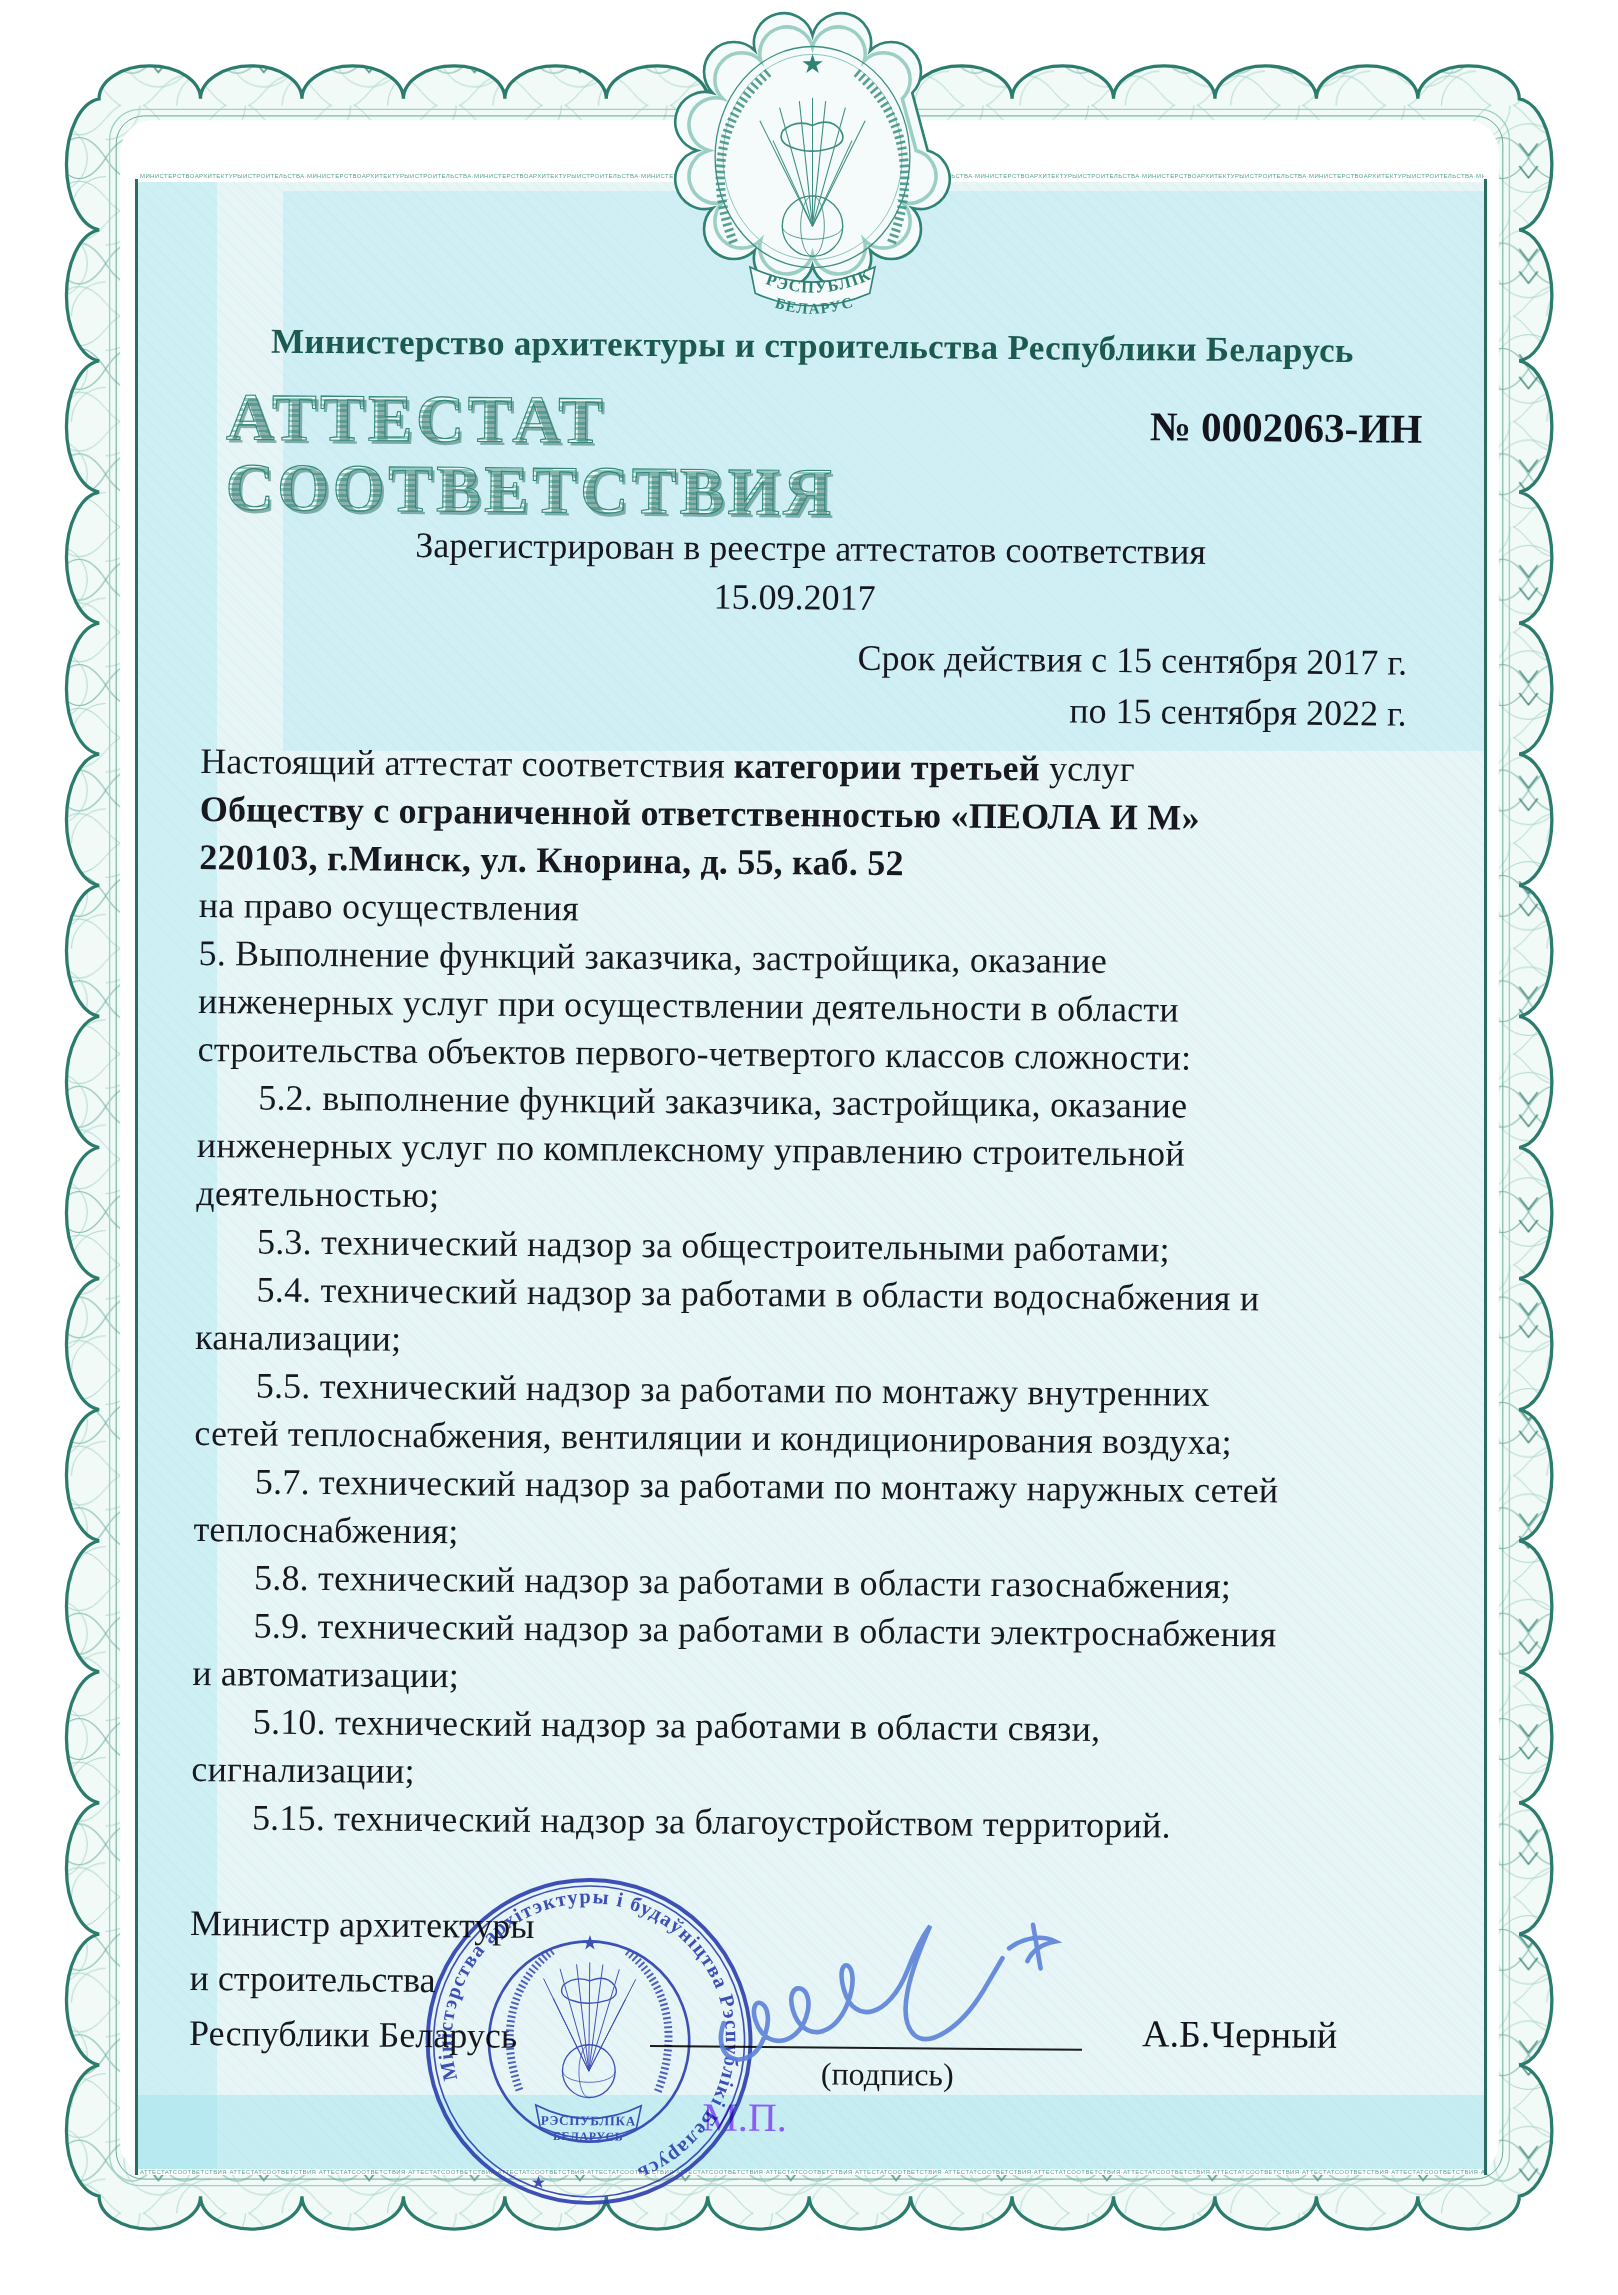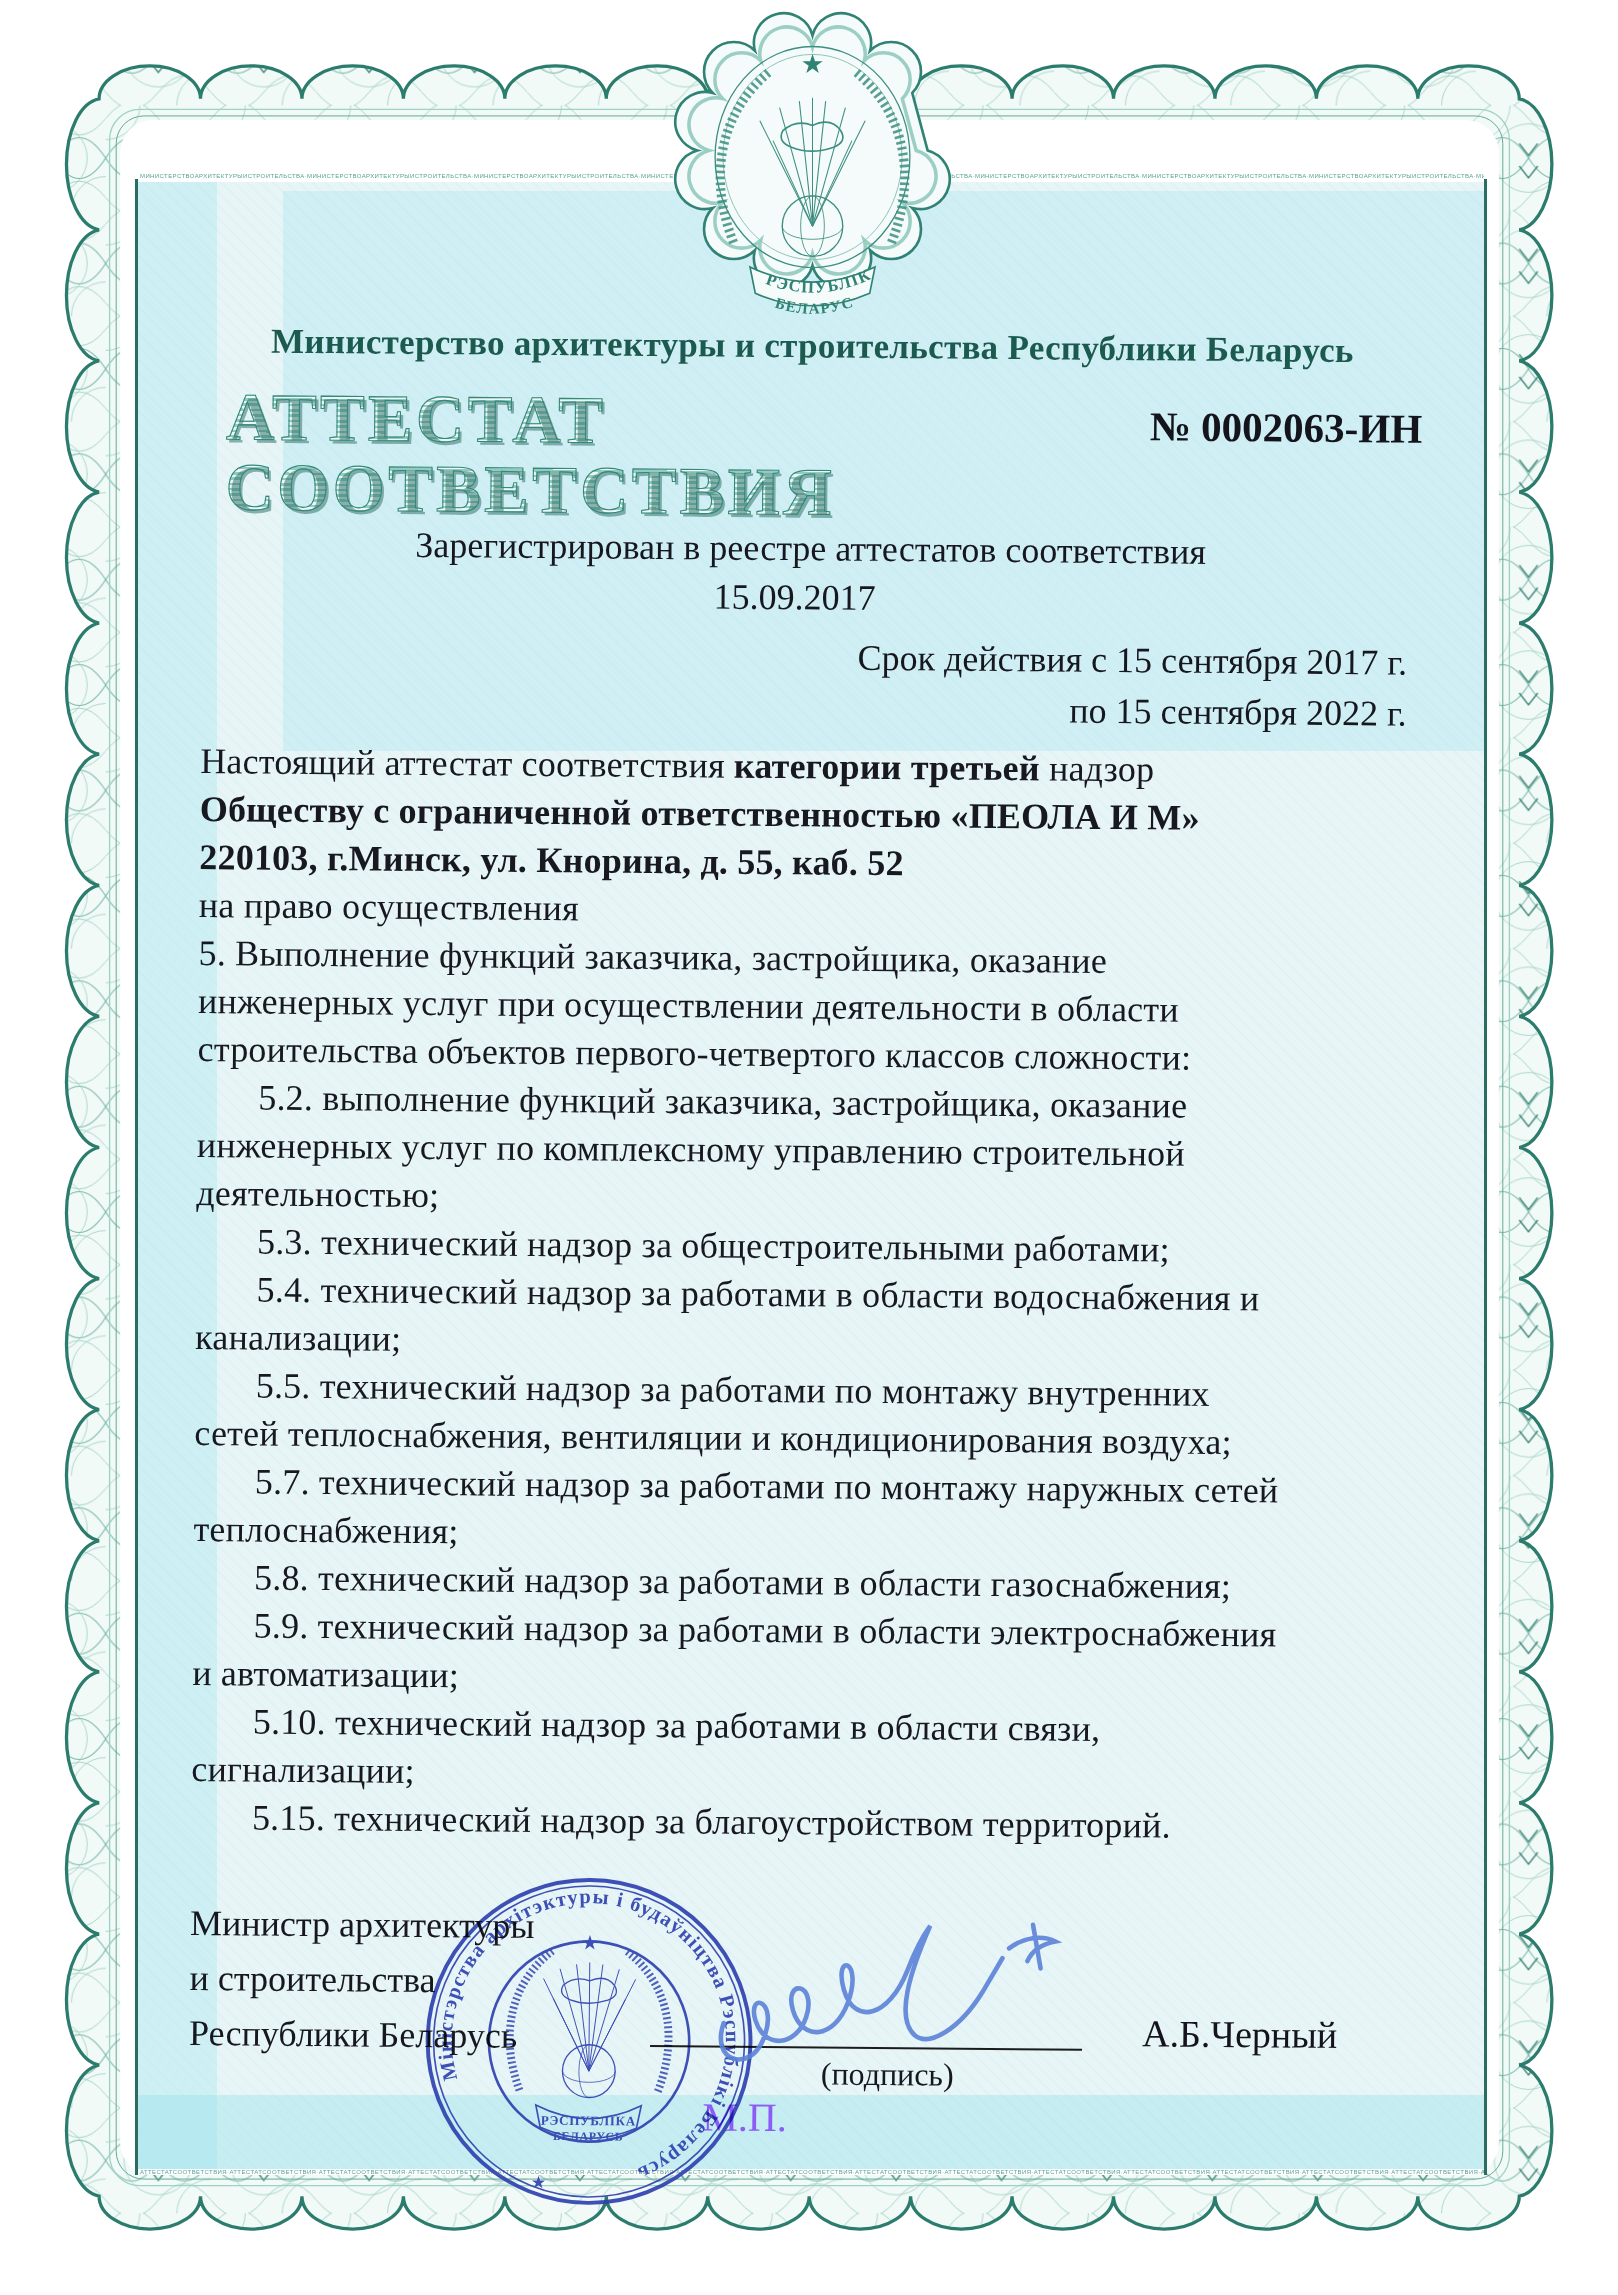--- a/index.html
+++ b/index.html
@@ -142,21 +142,21 @@
 
     <div class="reg-line">Зарегистрирован в реестре аттестатов соответствия</div>
     <div class="reg-date">15.09.2017</div>
 
     <div class="validity">
       <div>Срок действия с 15 сентября 2017 г.</div>
       <div>по 15 сентября 2022 г.</div>
     </div>
 
     <div class="body-block">
-      <div><span>Настоящий аттестат соответствия </span><span class="b">категории третьей</span><span> надзор</span></div>
+      <div><span>Настоящий аттестат соответствия </span><span class="b">категории третьей</span><span> услуг</span></div>
       <div class="b">Обществу с ограниченной ответственностью «ПЕОЛА И М»</div>
       <div class="b">220103, г.Минск, ул. Кнорина, д. 55, каб. 52</div>
       <div>на право осуществления</div>
       <div>5. Выполнение функций заказчика, застройщика, оказание</div>
       <div>инженерных услуг при осуществлении деятельности в области</div>
       <div>строительства объектов первого-четвертого классов сложности:</div>
       <div class="ind">5.2. выполнение функций заказчика, застройщика, оказание</div>
       <div>инженерных услуг по комплексному управлению строительной</div>
       <div>деятельностью;</div>
       <div class="ind">5.3. технический надзор за общестроительными работами;</div>

